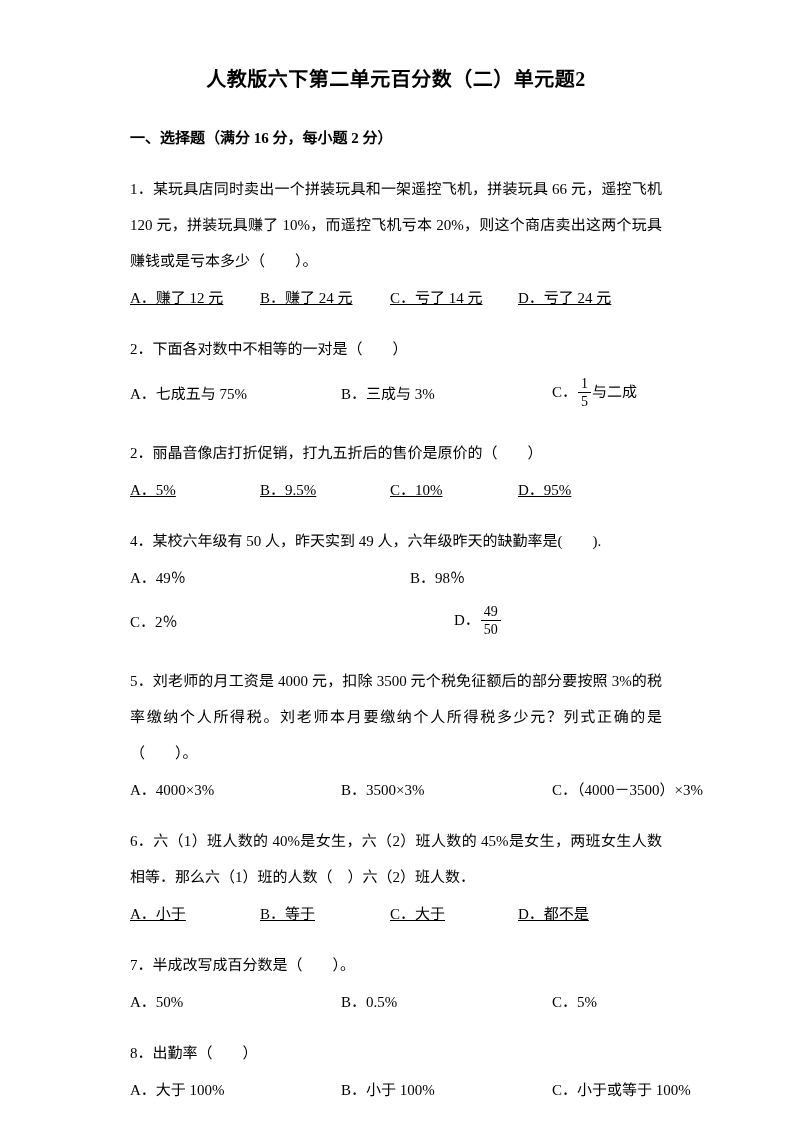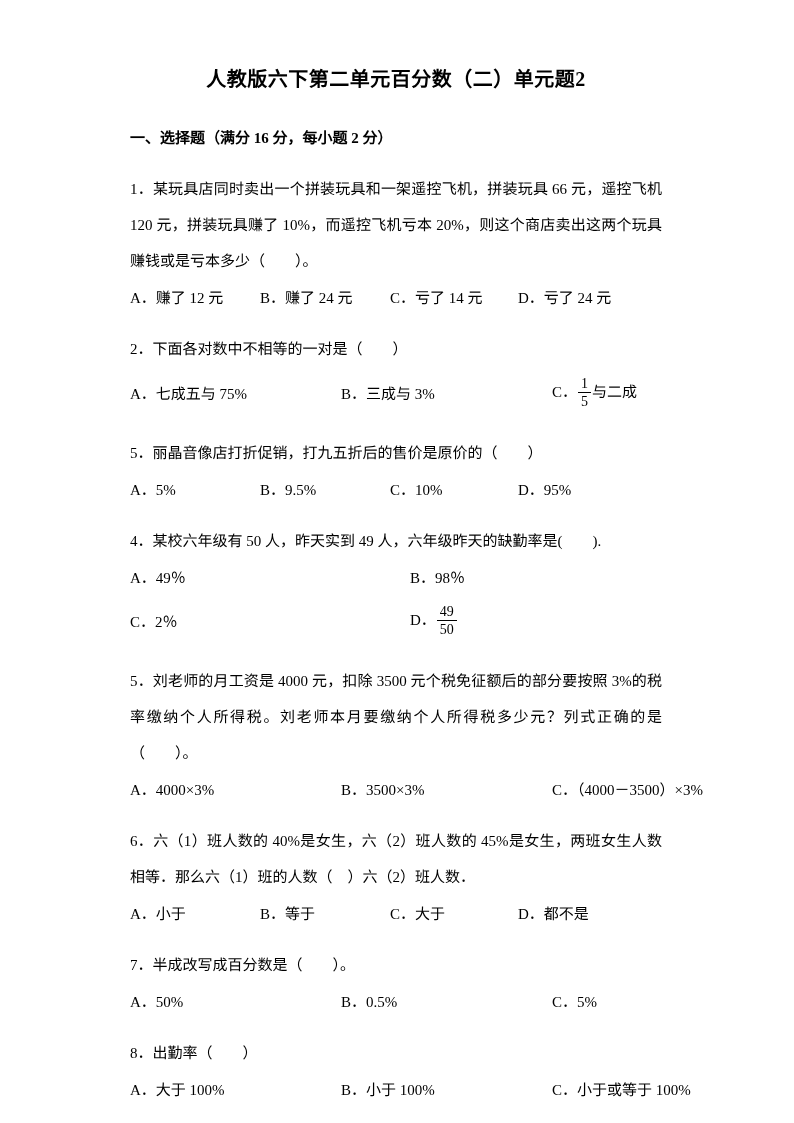--- a/index.html
+++ b/index.html
@@ -37,22 +37,22 @@
     margin: 0;
     line-height: 36px;
     text-align: justify;
   }
   .opts {
     margin-top: 8px;
     display: grid;
     line-height: 22px;
     align-items: center;
   }
-  .opts + .opts { margin-top: 14px; }
-  .cols4 { grid-template-columns: 130px 130px 128px auto; }
+  .opts + .opts { margin-top: 14px; gap: 44px; }
+  .cols4 { grid-template-columns: 130px 130px 128px auto; text-decoration: underline; }
   .cols3 { grid-template-columns: 173px 173px auto; gap: 38px; }
   .cols2 { grid-template-columns: 280px auto; }
   .opt { white-space: nowrap; }
   .frac {
     display: inline-block;
     vertical-align: middle;
     text-align: center;
     font-size: 14px;
     margin: 0 1px 3px 1px;
   }
@@ -90,21 +90,21 @@
   <div class="question">
     <p class="qtext">2．下面各对数中不相等的一对是（　　）</p>
     <div class="opts cols3">
       <span class="opt">A．七成五与 75%</span>
       <span class="opt">B．三成与 3%</span>
       <span class="opt"><span>C．</span><span class="frac"><span class="fnum">1</span><span class="fden">5</span></span><span>与二成</span></span>
     </div>
   </div>
 
   <div class="question">
-    <p class="qtext">5．丽晶音像店打折促销，打九五折后的售价是原价的（　　）</p>
+    <p class="qtext">2．丽晶音像店打折促销，打九五折后的售价是原价的（　　）</p>
     <div class="opts cols4">
       <span class="opt">A．5%</span>
       <span class="opt">B．9.5%</span>
       <span class="opt">C．10%</span>
       <span class="opt">D．95%</span>
     </div>
   </div>
 
   <div class="question">
     <p class="qtext">4．某校六年级有 50 人，昨天实到 49 人，六年级昨天的缺勤率是(　　).</p>

